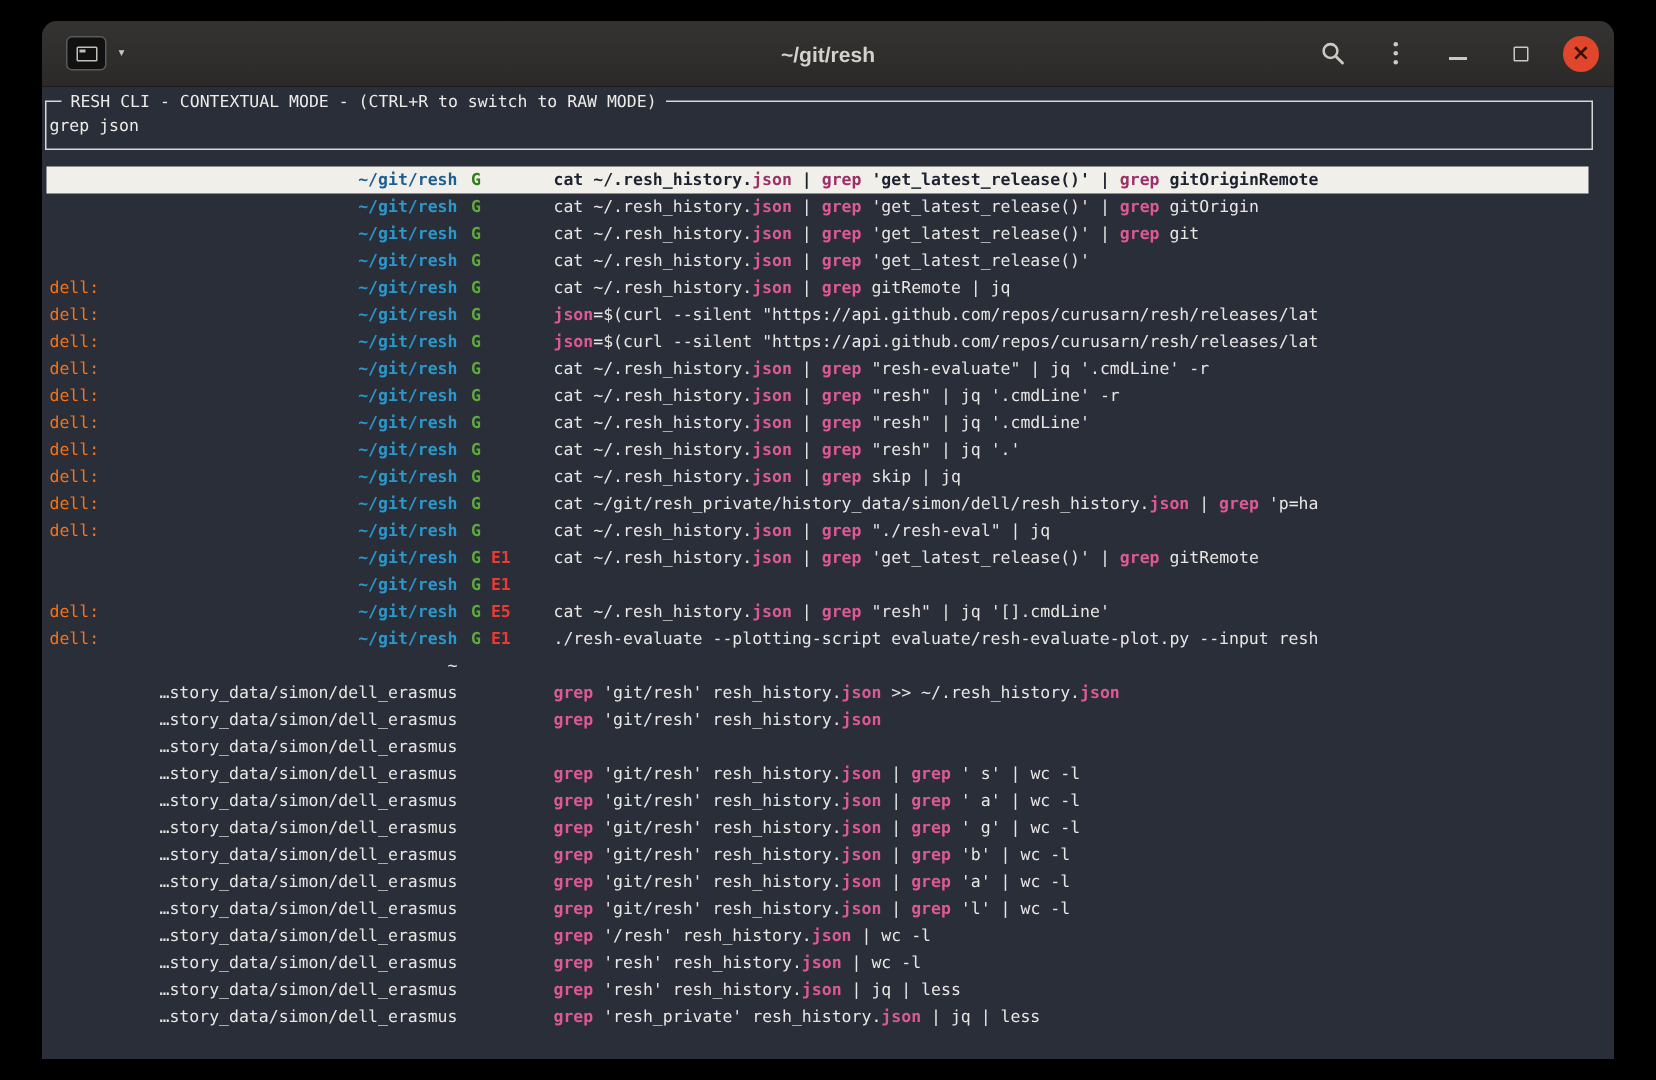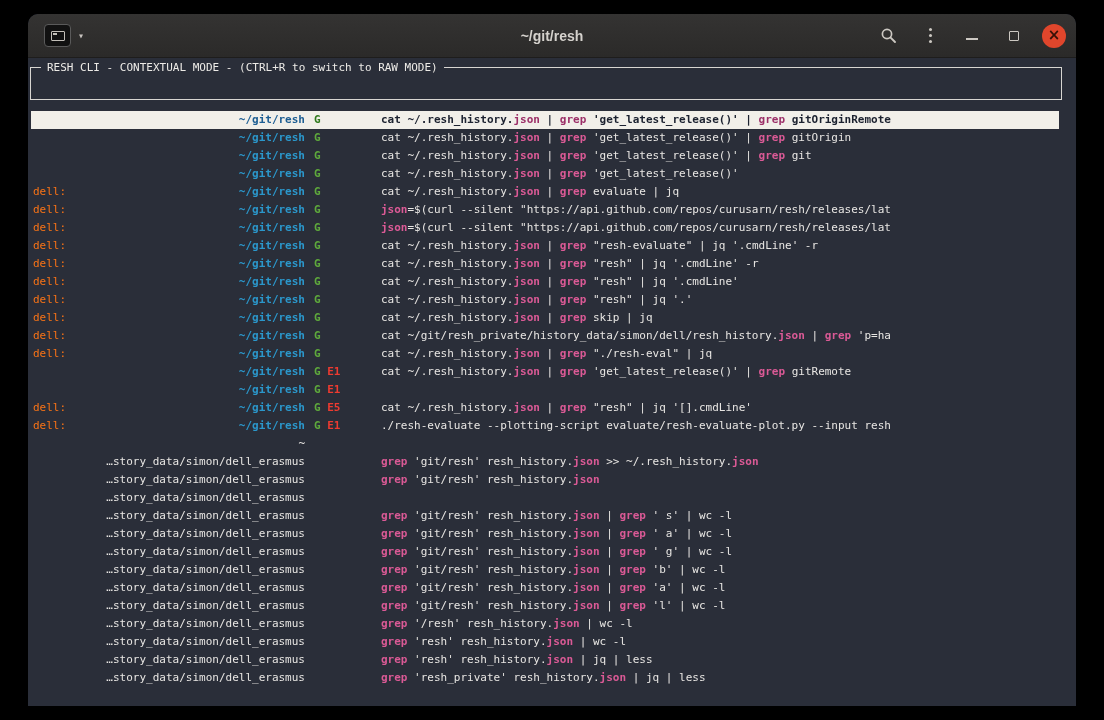--- a/index.html
+++ b/index.html
@@ -45,21 +45,21 @@
 
   .rows { position:absolute; left:3px; right:17px; top:53px; }
   .row { display:flex; height:18px; white-space:pre; padding-left:2px; cursor:pointer; }
   .left { width:272px; flex-shrink:0; display:flex; justify-content:space-between; overflow:hidden; }
   .host { color:#f97316; }
   .dir-blue { color:#2b97cb; font-weight:bold; }
   .dir-plain { color:#e8e6e3; }
   .flags { width:46px; flex-shrink:0; margin-left:9px; font-weight:bold; overflow:hidden; }
   .flag-g { color:#5ea93c; }
   .flag-r { color:#ee3b30; }
-  .cmd { margin-left:21px; flex:1; overflow:hidden; }
+  .cmd { margin-left:9px; flex:1; overflow:hidden; }
   .normal { color:#e8e6e3; }
   .match { color:#db5a96; font-weight:bold; }
 
   .row.selected { background:#f1efe9; font-weight:bold; }
   .row.selected .normal { color:#1c2230; }
   .row.selected .match { color:#9c2f68; }
   .row.selected .dir-blue { color:#1d5e93; }
   .row.selected .flag-g { color:#2f7a1d; }
   .row.selected .host { color:#a4442c; }
 </style>
@@ -101,27 +101,28 @@
         </button>
         <button class="closebtn">
           <span class="close-x">×</span>
         </button>
       </div>
     </div>
 
     <div class="terminal">
       <div class="search-box">
         <span class="box-title">RESH CLI - CONTEXTUAL MODE - (CTRL+R to switch to RAW MODE)</span>
+        <div class="query">grep json</div>
       </div>
       <div class="rows">
           <div class="row selected"><span class="left"><span class="host"></span><span class="dir dir-blue">~/git/resh</span></span><span class="flags"><span class="flag-g">G</span></span><span class="cmd"><span class="normal">cat ~/.resh_history.</span><span class="match">json</span><span class="normal"> | </span><span class="match">grep</span><span class="normal"> 'get_latest_release()' | </span><span class="match">grep</span><span class="normal"> gitOriginRemote</span></span></div>
           <div class="row"><span class="left"><span class="host"></span><span class="dir dir-blue">~/git/resh</span></span><span class="flags"><span class="flag-g">G</span></span><span class="cmd"><span class="normal">cat ~/.resh_history.</span><span class="match">json</span><span class="normal"> | </span><span class="match">grep</span><span class="normal"> 'get_latest_release()' | </span><span class="match">grep</span><span class="normal"> gitOrigin</span></span></div>
           <div class="row"><span class="left"><span class="host"></span><span class="dir dir-blue">~/git/resh</span></span><span class="flags"><span class="flag-g">G</span></span><span class="cmd"><span class="normal">cat ~/.resh_history.</span><span class="match">json</span><span class="normal"> | </span><span class="match">grep</span><span class="normal"> 'get_latest_release()' | </span><span class="match">grep</span><span class="normal"> git</span></span></div>
           <div class="row"><span class="left"><span class="host"></span><span class="dir dir-blue">~/git/resh</span></span><span class="flags"><span class="flag-g">G</span></span><span class="cmd"><span class="normal">cat ~/.resh_history.</span><span class="match">json</span><span class="normal"> | </span><span class="match">grep</span><span class="normal"> 'get_latest_release()'</span></span></div>
-          <div class="row"><span class="left"><span class="host">dell:</span><span class="dir dir-blue">~/git/resh</span></span><span class="flags"><span class="flag-g">G</span></span><span class="cmd"><span class="normal">cat ~/.resh_history.</span><span class="match">json</span><span class="normal"> | </span><span class="match">grep</span><span class="normal"> evaluate | jq</span></span></div>
+          <div class="row"><span class="left"><span class="host">dell:</span><span class="dir dir-blue">~/git/resh</span></span><span class="flags"><span class="flag-g">G</span></span><span class="cmd"><span class="normal">cat ~/.resh_history.</span><span class="match">json</span><span class="normal"> | </span><span class="match">grep</span><span class="normal"> gitRemote | jq</span></span></div>
           <div class="row"><span class="left"><span class="host">dell:</span><span class="dir dir-blue">~/git/resh</span></span><span class="flags"><span class="flag-g">G</span></span><span class="cmd"><span class="match">json</span><span class="normal">=$(curl --silent "https://api.github.com/repos/curusarn/resh/releases/lat</span></span></div>
           <div class="row"><span class="left"><span class="host">dell:</span><span class="dir dir-blue">~/git/resh</span></span><span class="flags"><span class="flag-g">G</span></span><span class="cmd"><span class="match">json</span><span class="normal">=$(curl --silent "https://api.github.com/repos/curusarn/resh/releases/lat</span></span></div>
           <div class="row"><span class="left"><span class="host">dell:</span><span class="dir dir-blue">~/git/resh</span></span><span class="flags"><span class="flag-g">G</span></span><span class="cmd"><span class="normal">cat ~/.resh_history.</span><span class="match">json</span><span class="normal"> | </span><span class="match">grep</span><span class="normal"> "resh-evaluate" | jq '.cmdLine' -r</span></span></div>
           <div class="row"><span class="left"><span class="host">dell:</span><span class="dir dir-blue">~/git/resh</span></span><span class="flags"><span class="flag-g">G</span></span><span class="cmd"><span class="normal">cat ~/.resh_history.</span><span class="match">json</span><span class="normal"> | </span><span class="match">grep</span><span class="normal"> "resh" | jq '.cmdLine' -r</span></span></div>
           <div class="row"><span class="left"><span class="host">dell:</span><span class="dir dir-blue">~/git/resh</span></span><span class="flags"><span class="flag-g">G</span></span><span class="cmd"><span class="normal">cat ~/.resh_history.</span><span class="match">json</span><span class="normal"> | </span><span class="match">grep</span><span class="normal"> "resh" | jq '.cmdLine'</span></span></div>
           <div class="row"><span class="left"><span class="host">dell:</span><span class="dir dir-blue">~/git/resh</span></span><span class="flags"><span class="flag-g">G</span></span><span class="cmd"><span class="normal">cat ~/.resh_history.</span><span class="match">json</span><span class="normal"> | </span><span class="match">grep</span><span class="normal"> "resh" | jq '.'</span></span></div>
           <div class="row"><span class="left"><span class="host">dell:</span><span class="dir dir-blue">~/git/resh</span></span><span class="flags"><span class="flag-g">G</span></span><span class="cmd"><span class="normal">cat ~/.resh_history.</span><span class="match">json</span><span class="normal"> | </span><span class="match">grep</span><span class="normal"> skip | jq</span></span></div>
           <div class="row"><span class="left"><span class="host">dell:</span><span class="dir dir-blue">~/git/resh</span></span><span class="flags"><span class="flag-g">G</span></span><span class="cmd"><span class="normal">cat ~/git/resh_private/history_data/simon/dell/resh_history.</span><span class="match">json</span><span class="normal"> | </span><span class="match">grep</span><span class="normal"> 'p=ha</span></span></div>
           <div class="row"><span class="left"><span class="host">dell:</span><span class="dir dir-blue">~/git/resh</span></span><span class="flags"><span class="flag-g">G</span></span><span class="cmd"><span class="normal">cat ~/.resh_history.</span><span class="match">json</span><span class="normal"> | </span><span class="match">grep</span><span class="normal"> "./resh-eval" | jq</span></span></div>
           <div class="row"><span class="left"><span class="host"></span><span class="dir dir-blue">~/git/resh</span></span><span class="flags"><span class="flag-g">G</span> <span class="flag-r">E1</span></span><span class="cmd"><span class="normal">cat ~/.resh_history.</span><span class="match">json</span><span class="normal"> | </span><span class="match">grep</span><span class="normal"> 'get_latest_release()' | </span><span class="match">grep</span><span class="normal"> gitRemote</span></span></div>

